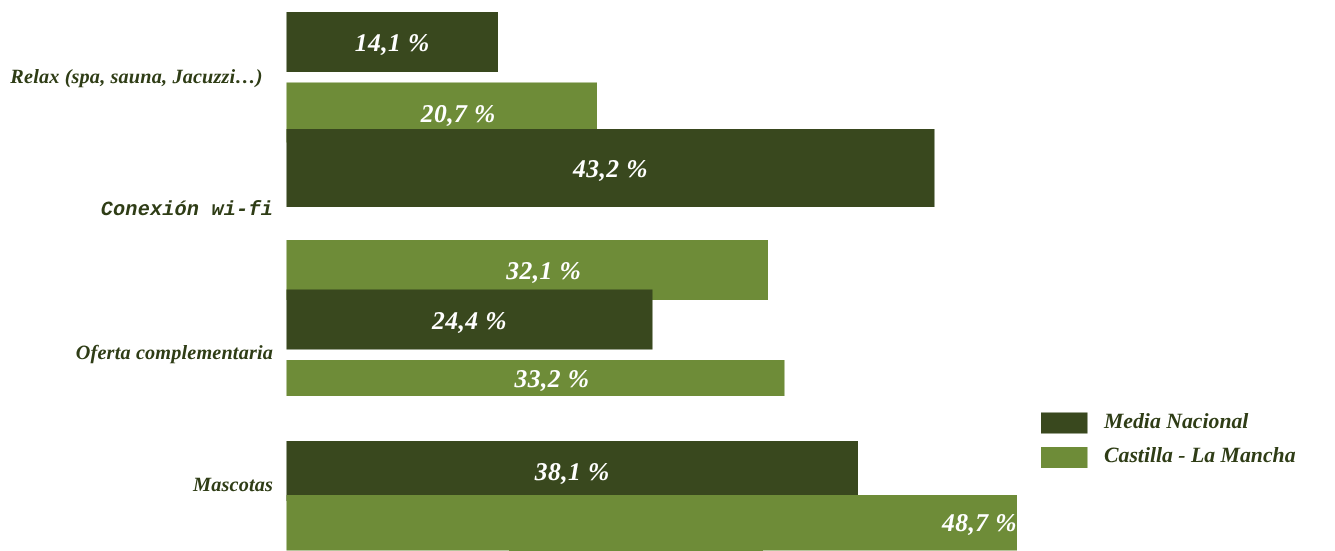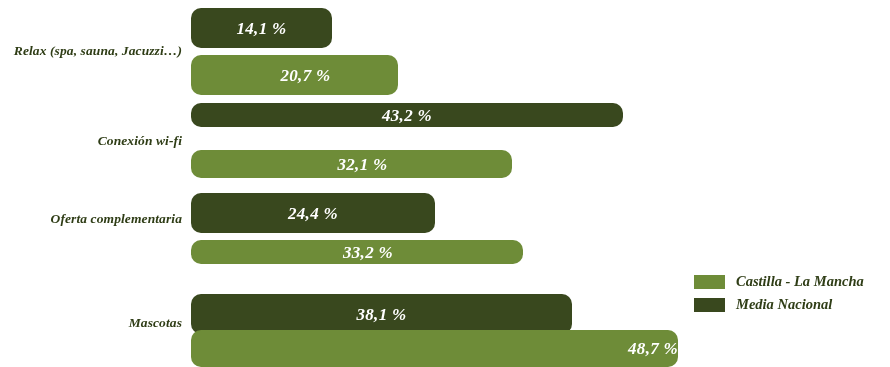--- a/index.html
+++ b/index.html
@@ -37,21 +37,20 @@
 
   
   .bar {
     position: absolute;
     left: 191px;
     height: 40px;
     display: flex;
     align-items: center;
     justify-content: center;
     box-sizing: border-box;
-    border-radius: 10px;
   }
   .bar.dark  { background: #39481e; }
   .bar.light { background: #6e8c38; padding-left: 22px; }
 
   .bar-value {
     color: #ffffff;
     font-style: italic;
     font-weight: 700;
     font-size: 17px;
     letter-spacing: 0.3px;
@@ -85,55 +84,55 @@
     color: #2f3d16;
     white-space: nowrap;
     line-height: 1;
   }
 </style>
 </head>
 <body>
 
 <div id="chart-root">
   <div id="categories-layer">
-      <div class="cat-label" style="top: 44px;">Relax (spa, sauna, Jacuzzi…)</div>
-      <div class="cat-label" style="top: 134px;">Conexión wi-fi</div>
-      <div class="cat-label" style="top: 212px; margin-left: 44px;">Oferta  complementaria</div>
+      <div class="cat-label" style="top: 44px; text-align: center;">Relax (spa, sauna, Jacuzzi…)</div>
+      <div class="cat-label" style="top: 134px; font-family: Liberation Mono, monospace;">Conexión wi-fi</div>
+      <div class="cat-label" style="top: 228px; margin-left: 44px;">Oferta  complementaria</div>
       <div class="cat-label" style="top: 316px; font-style: italic;">Mascotas</div>
     </div>
   <div id="bars-layer">
       <div class="bar dark" style="top: 8px; height: 40px; width: 141px;">
         <span class="bar-value">14,1 %</span>
       </div>
       <div class="bar light" style="top: 55px; height: 40px; width: 207px;">
         <span class="bar-value">20,7 %</span>
       </div>
-      <div class="bar dark" style="top: 103px; height: 24px; width: 432px;">
+      <div class="bar dark" style="top: 86px; height: 52px; width: 432px;">
         <span class="bar-value">43,2 %</span>
       </div>
-      <div class="bar light" style="top: 150px; height: 28px; width: 321px;">
+      <div class="bar light" style="top: 160px; height: 40px; width: 321px;">
         <span class="bar-value">32,1 %</span>
       </div>
       <div class="bar dark" style="top: 193px; height: 40px; width: 244px;">
         <span class="bar-value">24,4 %</span>
       </div>
       <div class="bar light" style="top: 240px; height: 24px; width: 332px;">
         <span class="bar-value">33,2 %</span>
       </div>
       <div class="bar dark" style="top: 283px; height: 40px; width: 381px; margin-top: 11px;">
         <span class="bar-value">38,1 %</span>
       </div>
       <div class="bar light" style="top: 330px; height: 37px; width: 487px; justify-content: flex-end;">
         <span class="bar-value">48,7 %</span>
       </div>
     </div>
 
   <div id="legend">
       <div class="legend-row">
+        <span class="legend-swatch dark" style="background: rgb(57, 72, 30);"></span>
+        <span class="legend-label">Media Nacional</span>
+      </div>
+      <div class="legend-row">
         <span class="legend-swatch light" style="background: rgb(110, 140, 56);"></span>
         <span class="legend-label">Castilla - La Mancha</span>
-      </div>
-      <div class="legend-row">
-        <span class="legend-swatch dark" style="background: rgb(57, 72, 30);"></span>
-        <span class="legend-label">Media Nacional</span>
       </div>
     </div>
 </div>
 
 </body></html>

